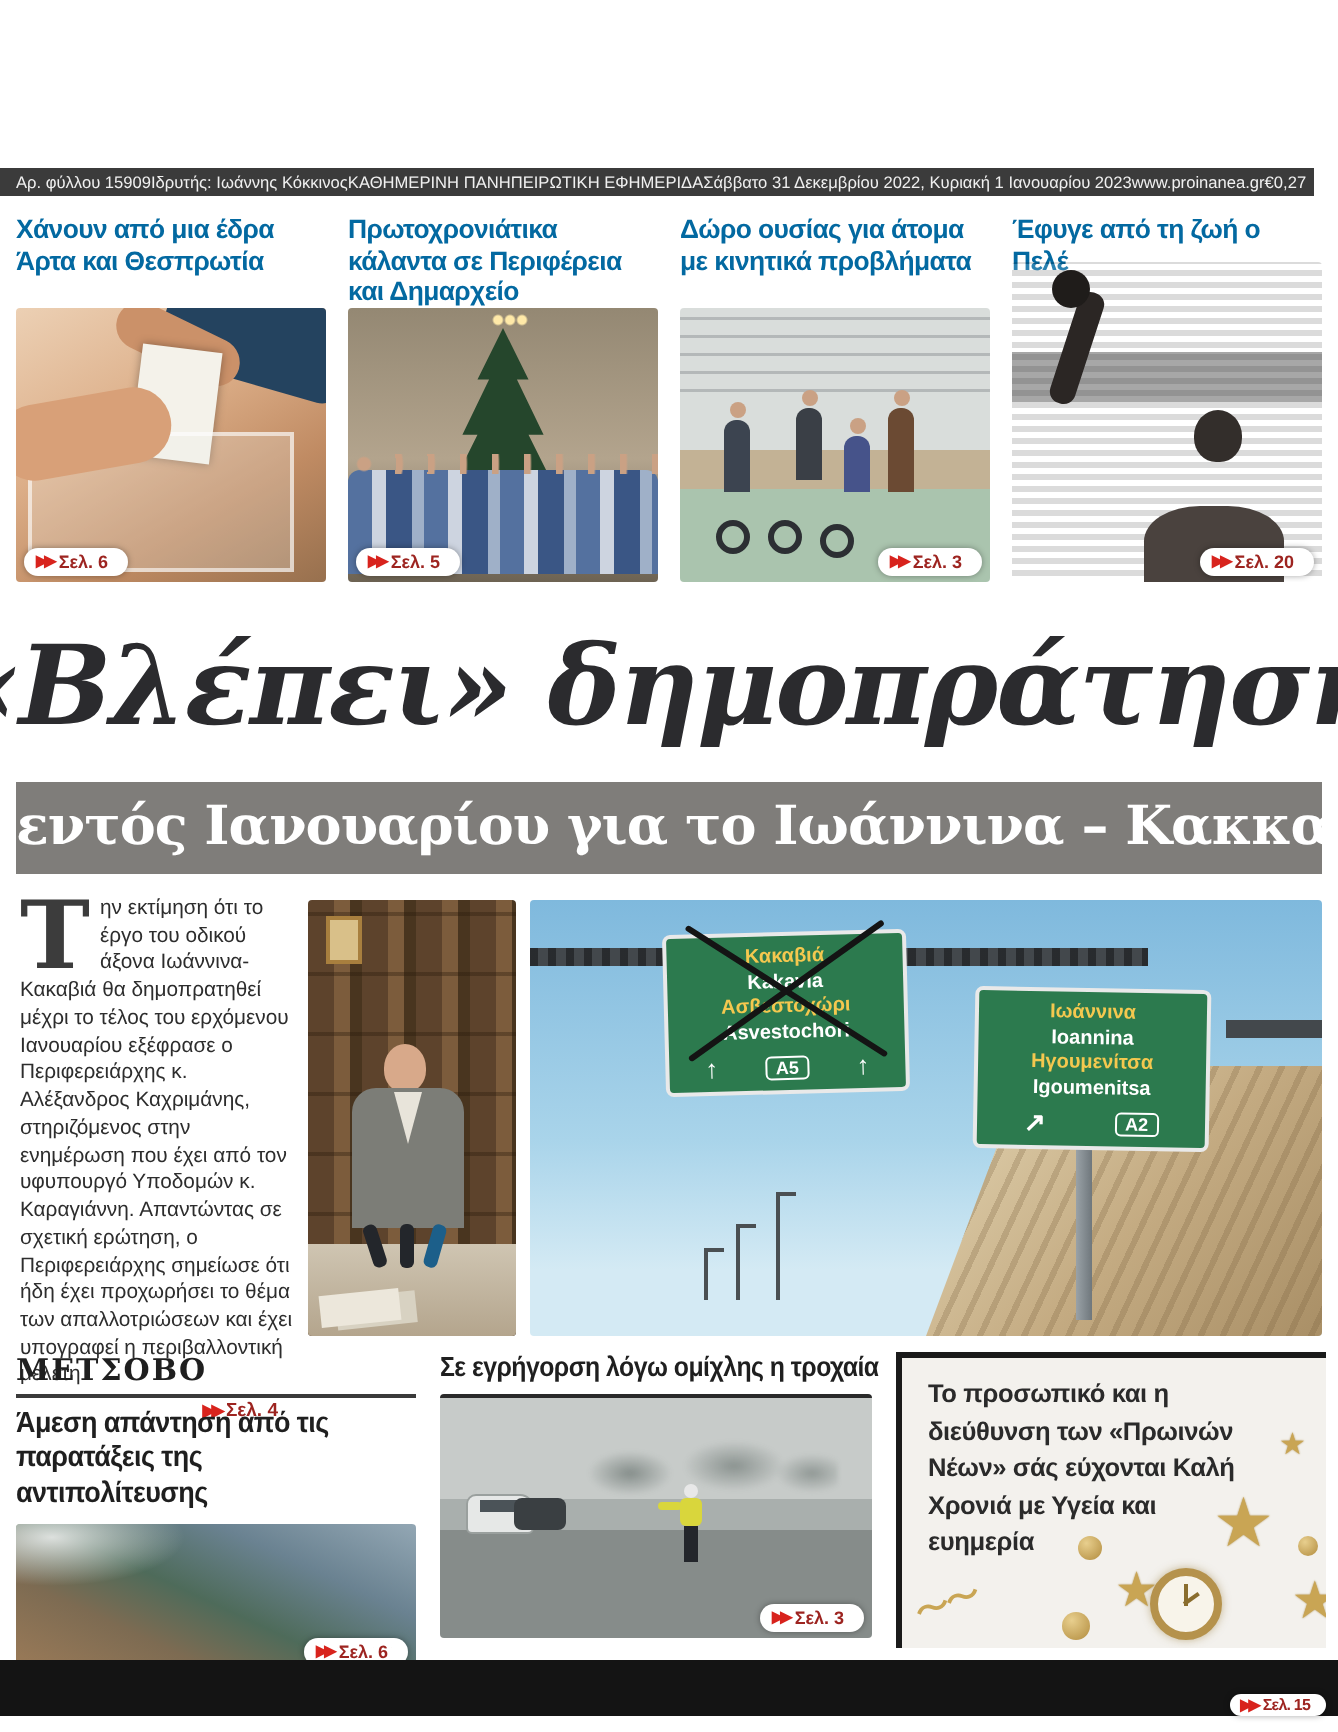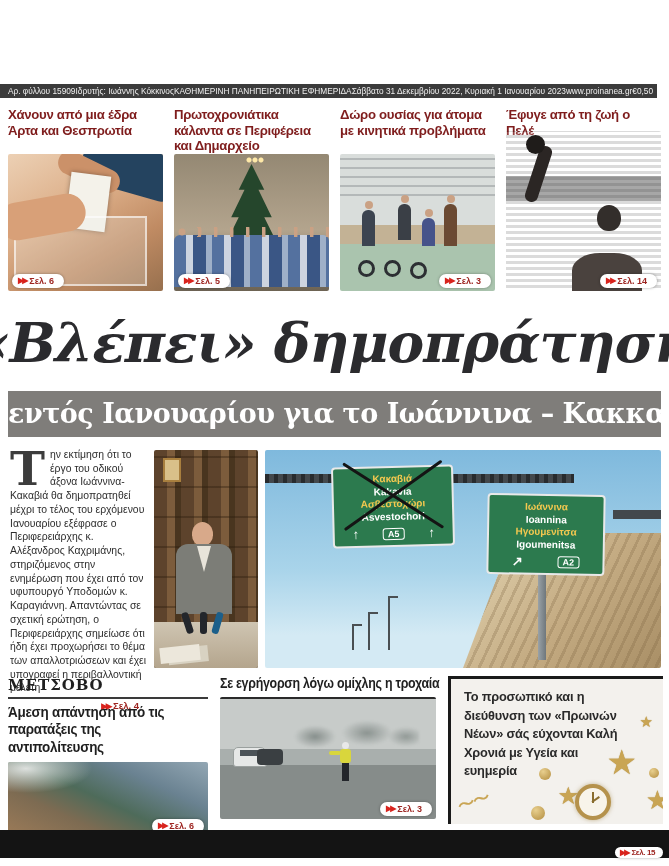--- a/index.html
+++ b/index.html
@@ -28,21 +28,21 @@
   
   .infobar { position:absolute; top:84px; left:0; right:12px; height:14px; background:#3b3b3b;
     display:flex; align-items:center; justify-content:space-between; padding:0 8px;
     font-size:8.3px; color:#f0f0f0; white-space:nowrap; }
 
   
   .topgrid { position:absolute; top:107px; left:8px; right:8px; height:184px;
     display:grid; grid-template-columns:repeat(4,1fr); gap:11px; }
   .story { position:relative; display:flex; flex-direction:column; }
   .story-hl { height:47px; font-size:13.2px; line-height:1.18; font-weight:bold;
-    letter-spacing:-.3px; color:#7f1d1d; }
+    letter-spacing:-.3px; color:#0369a1; }
   .story-hl.italic { }
   .story-hl.short { height:24px; }
   .ph { position:relative; overflow:hidden; border-radius:2px; background:#ccc; }
   .story .ph { flex:1; }
 
   
   .badge { position:absolute; display:inline-flex; align-items:center; gap:3px;
     background:#fff; border-radius:7px; padding:2px 10px 2px 6px;
     font-size:9px; font-weight:bold; color:#9d2420; box-shadow:0 0 3px rgba(0,0,0,.35); }
   .badge .arr { color:#d8231d; font-size:8px; letter-spacing:-2px; line-height:1; }
@@ -242,21 +242,21 @@
 
 <div class="page">
 
 
   <div class="infobar">
     <span>Αρ. φύλλου 15909</span>
     <span>Ιδρυτής: Ιωάννης Κόκκινος</span>
     <span>ΚΑΘΗΜΕΡΙΝΗ ΠΑΝΗΠΕΙΡΩΤΙΚΗ ΕΦΗΜΕΡΙΔΑ</span>
     <span>Σάββατο 31 Δεκεμβρίου 2022, Κυριακή 1 Ιανουαρίου 2023</span>
     <span>www.proinanea.gr</span>
-    <span>€0,50</span>
+    <span>€0,27</span>
   </div>
 
   <div class="topgrid">
 
     <div class="story">
       <div class="story-hl">Χάνουν από μια έδρα Άρτα και Θεσπρωτία</div>
       <div class="ph ph-ballot">
         <div class="ballot-sleeve"></div>
         <div class="ballot-hand"></div>
         <div class="ballot-env"></div>
@@ -303,21 +303,21 @@
     <div class="story">
       <div class="story-hl short">Έφυγε από τη ζωή ο Πελέ</div>
       <div class="ph ph-pele">
         <div class="stands"></div>
         <div class="pele-arm"></div>
         <div class="pele-fist"></div>
         <div class="pele-head"></div>
         <div class="pele-body"></div>
         <div class="badge br">
           <span class="arr">▶▶</span>
-          <span>Σελ. 14</span>
+          <span>Σελ. 20</span>
         </div>
       </div>
     </div>
   </div>
 
   <div class="lead-hl">«Βλέπει» δημοπράτηση</div>
   <div class="subhead">εντός Ιανουαρίου για το Ιωάννινα – Κακκαβιά</div>
 
   <div class="bodyrow">
     <div class="article">

